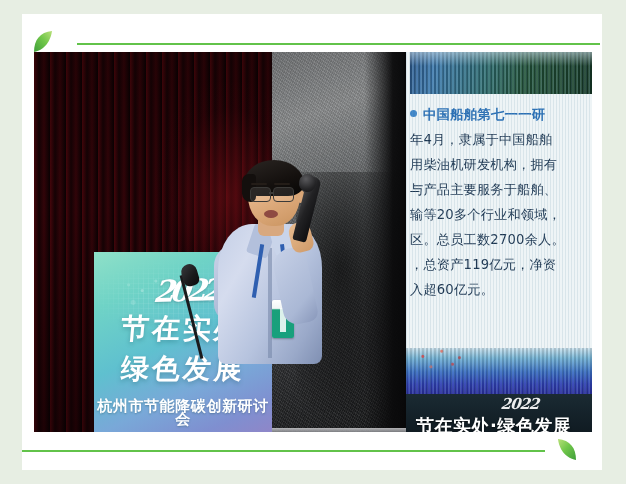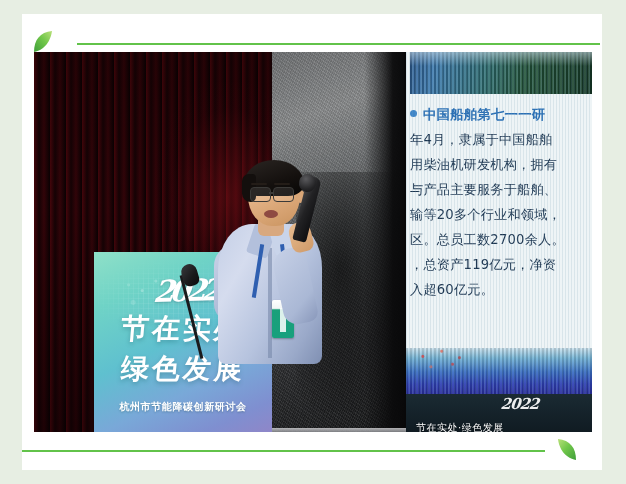--- a/index.html
+++ b/index.html
@@ -225,26 +225,26 @@
     font-family: "DejaVu Serif", serif;
     font-style: italic;
     font-weight: 700;
     font-size: 15px;
     letter-spacing: -1px;
     opacity: 0.92;
     transform: skewX(-8deg);
   }
   #stage-banner-text {
     position: absolute;
-    left: 10px; top: 27px;
+    left: 10px; top: 20px;
     width: 176px;
     color: #ffffff;
     font-family: "DejaVu Sans", sans-serif;
-    font-weight: 400;
-    font-size: 10px;
+    font-weight: 700;
+    font-size: 18px;
     letter-spacing: 0.5px;
     white-space: nowrap;
     text-shadow: 0 1px 2px rgba(0,0,0,0.6);
   }
   #stage-rail {
     position: absolute;
     left: 238px; top: 376px;
     width: 320px; height: 10px;
     background: linear-gradient(180deg, #cfcfd2 0%, #8d8f93 40%, #4b4d51 100%);
     opacity: 0.85;
@@ -311,21 +311,21 @@
   #podium-title-2 { left: 0; top: 98px; }
 
   #podium-subtitle {
     position: absolute;
     left: 0; top: 148px;
     width: 178px;
     text-align: center;
     color: #ffffff;
     font-family: "DejaVu Sans", sans-serif;
     font-weight: 700;
-    font-size: 10px;
+    font-size: 15px;
     line-height: 13px;
     letter-spacing: 0.6px;
     text-shadow: 0 1px 2px rgba(30,80,90,0.4);
   }
   #podium-subtitle span { display: block; }
 
   
   #speaker { position: absolute; left: 178px; top: 100px; width: 130px; height: 282px; }
 
   .sp { position: absolute; }

